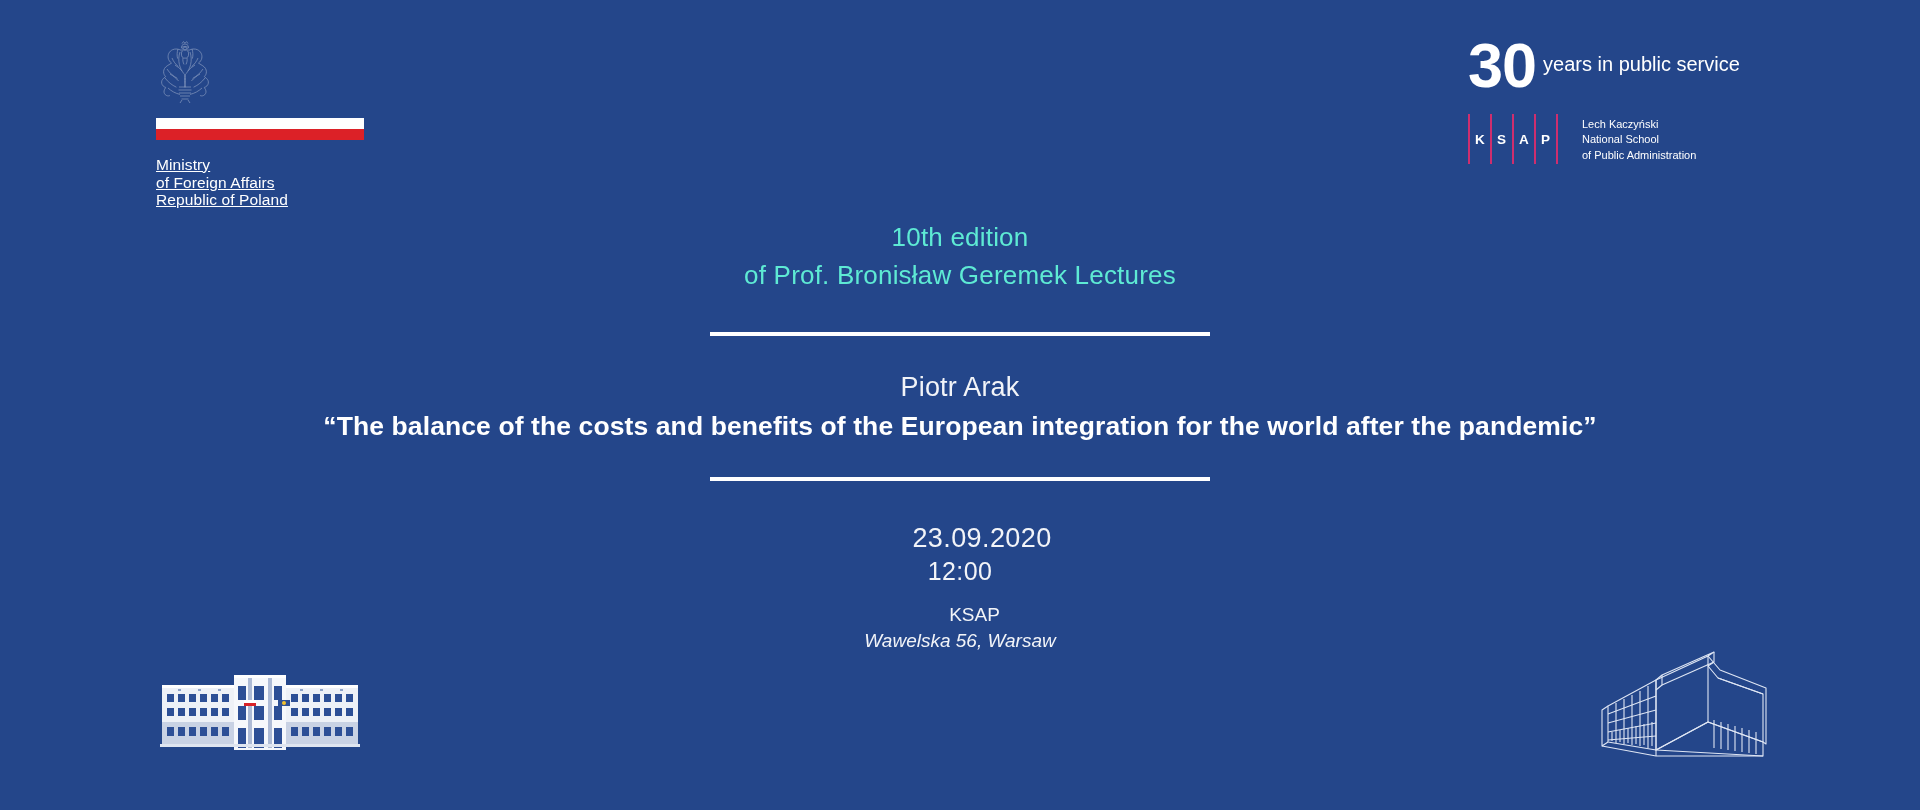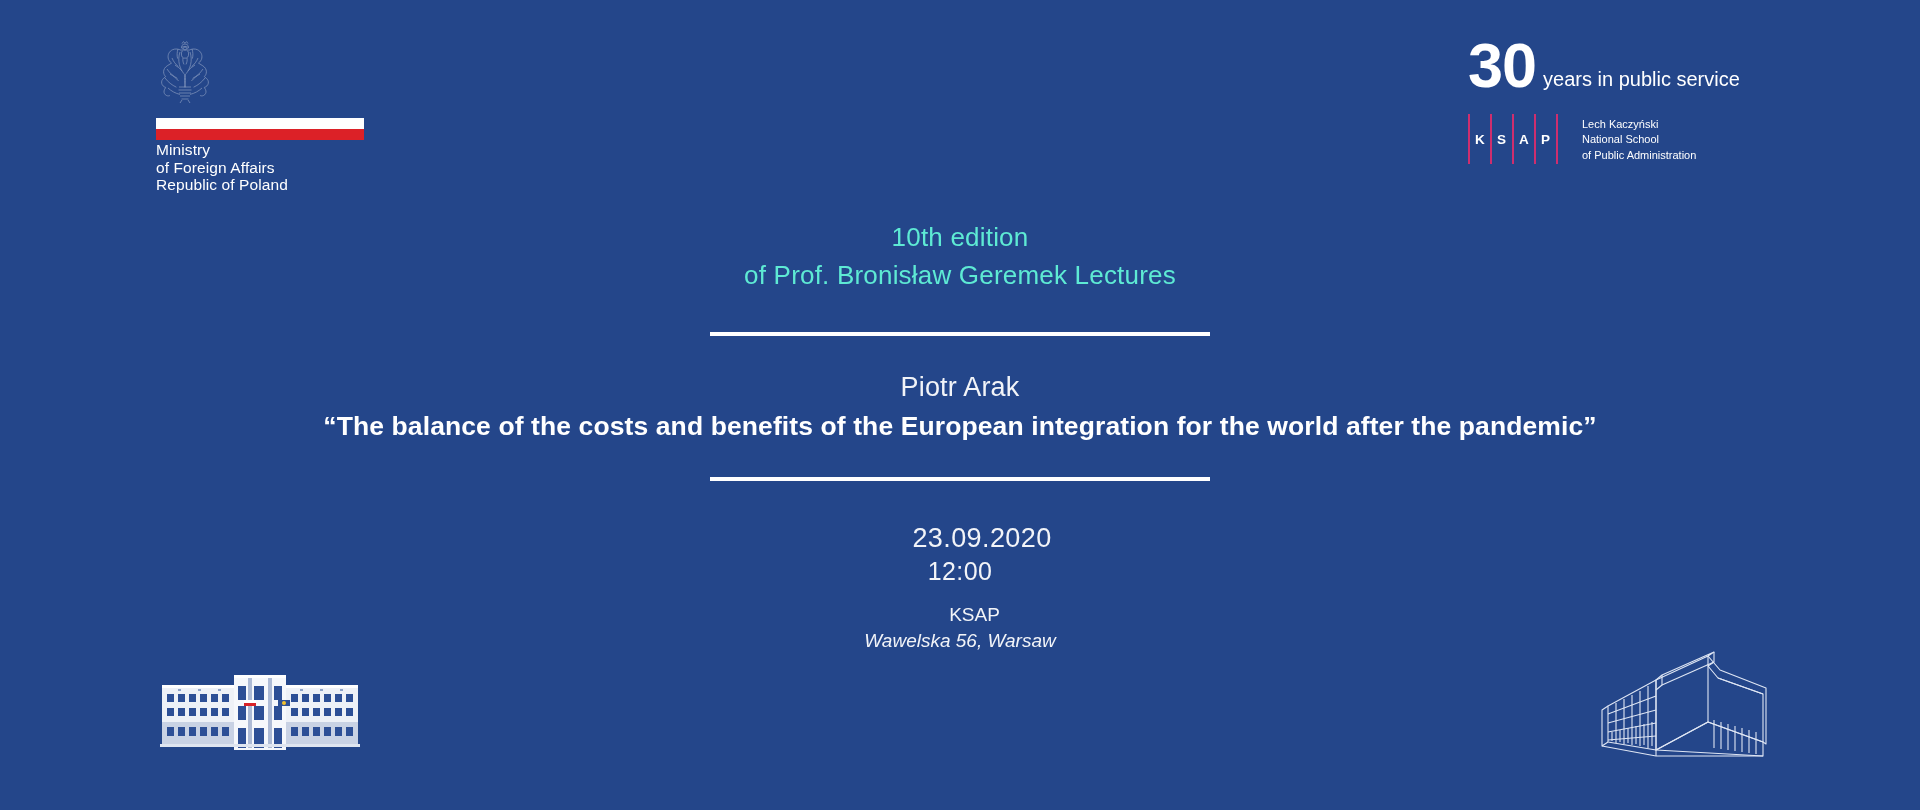--- a/index.html
+++ b/index.html
@@ -34,39 +34,40 @@
   }
   #mfa-flag {
     margin-top: 10px;
     width: 208px;
     height: 22px;
     border: 0;
   }
   #mfa-flag .stripe-white { height: 11px; background: #ffffff; }
   #mfa-flag .stripe-red   { height: 11px; background: #dc2127; }
   #mfa-name {
-    margin-top: 1px;
+    margin-top: 16px;
     font-size: 15.5px;
     line-height: 17.5px;
     letter-spacing: 0.1px;
     font-weight: 400;
     color: #ffffff;
+    text-decoration: underline;
   }
 
   
   #ksap-block {
     position: absolute;
     right: 152px;
     top: 40px;
     width: 300px;
     text-align: left;
   }
   #anniversary {
     display: flex;
-    align-items: flex-end;
+    align-items: center;
     justify-content: flex-start;
     white-space: nowrap;
   }
   #anniversary-number {
     font-size: 63px;
     font-weight: 700;
     line-height: 0.82;
     letter-spacing: -1px;
     color: #ffffff;
   }

